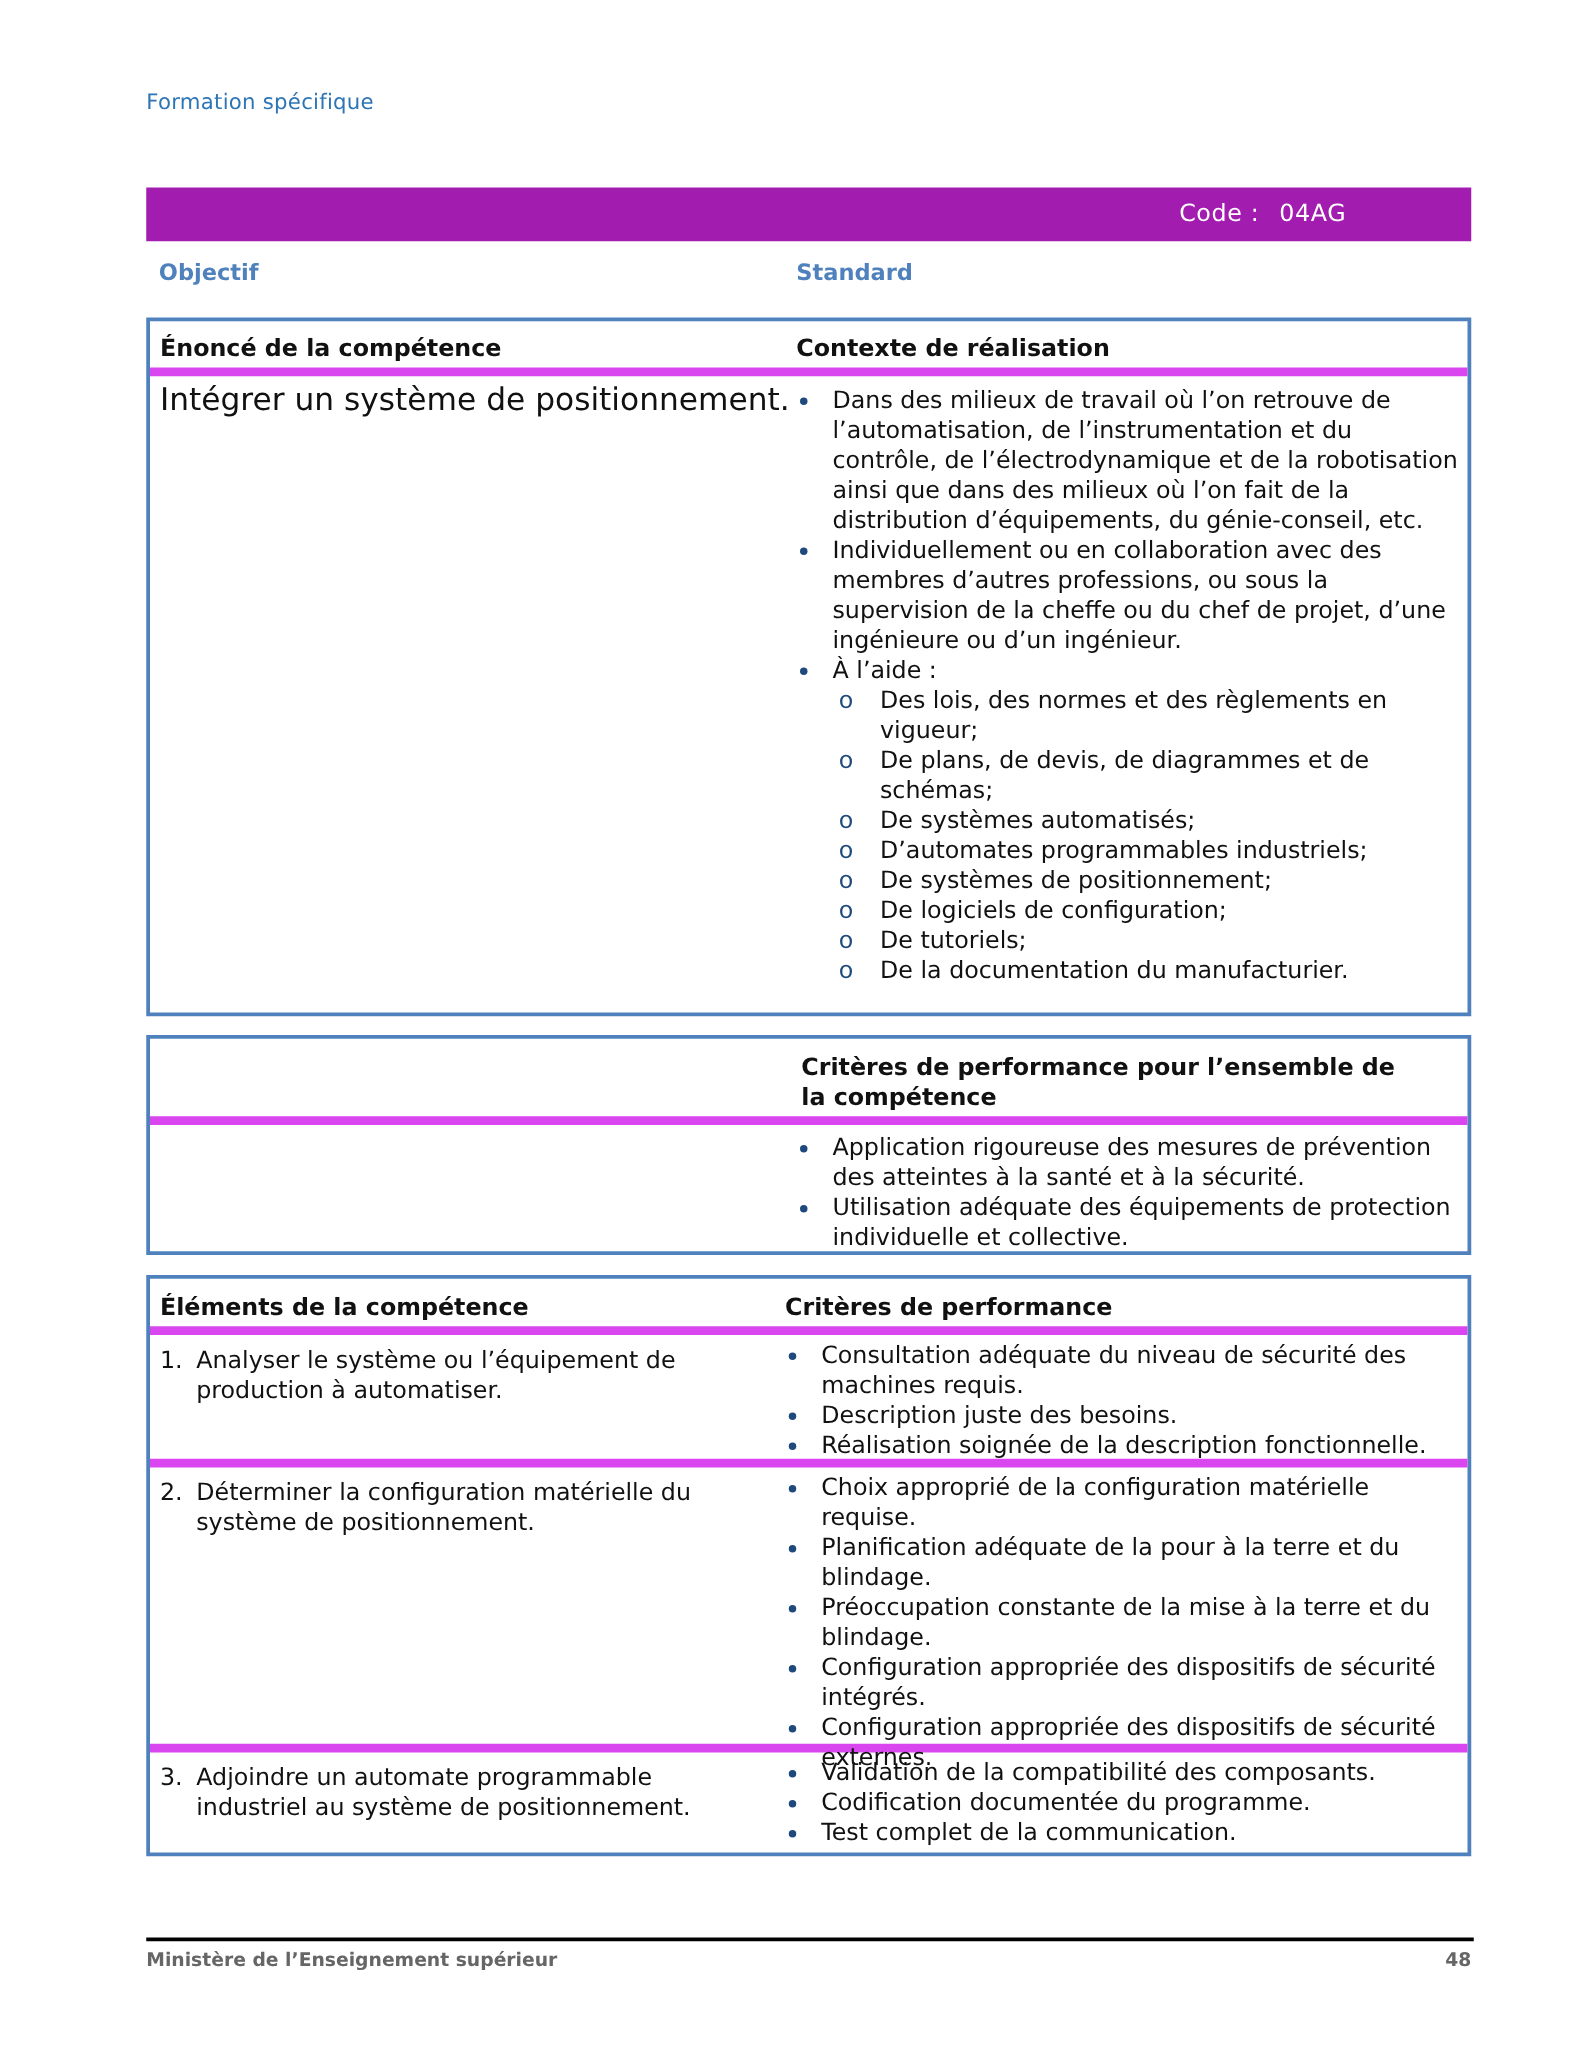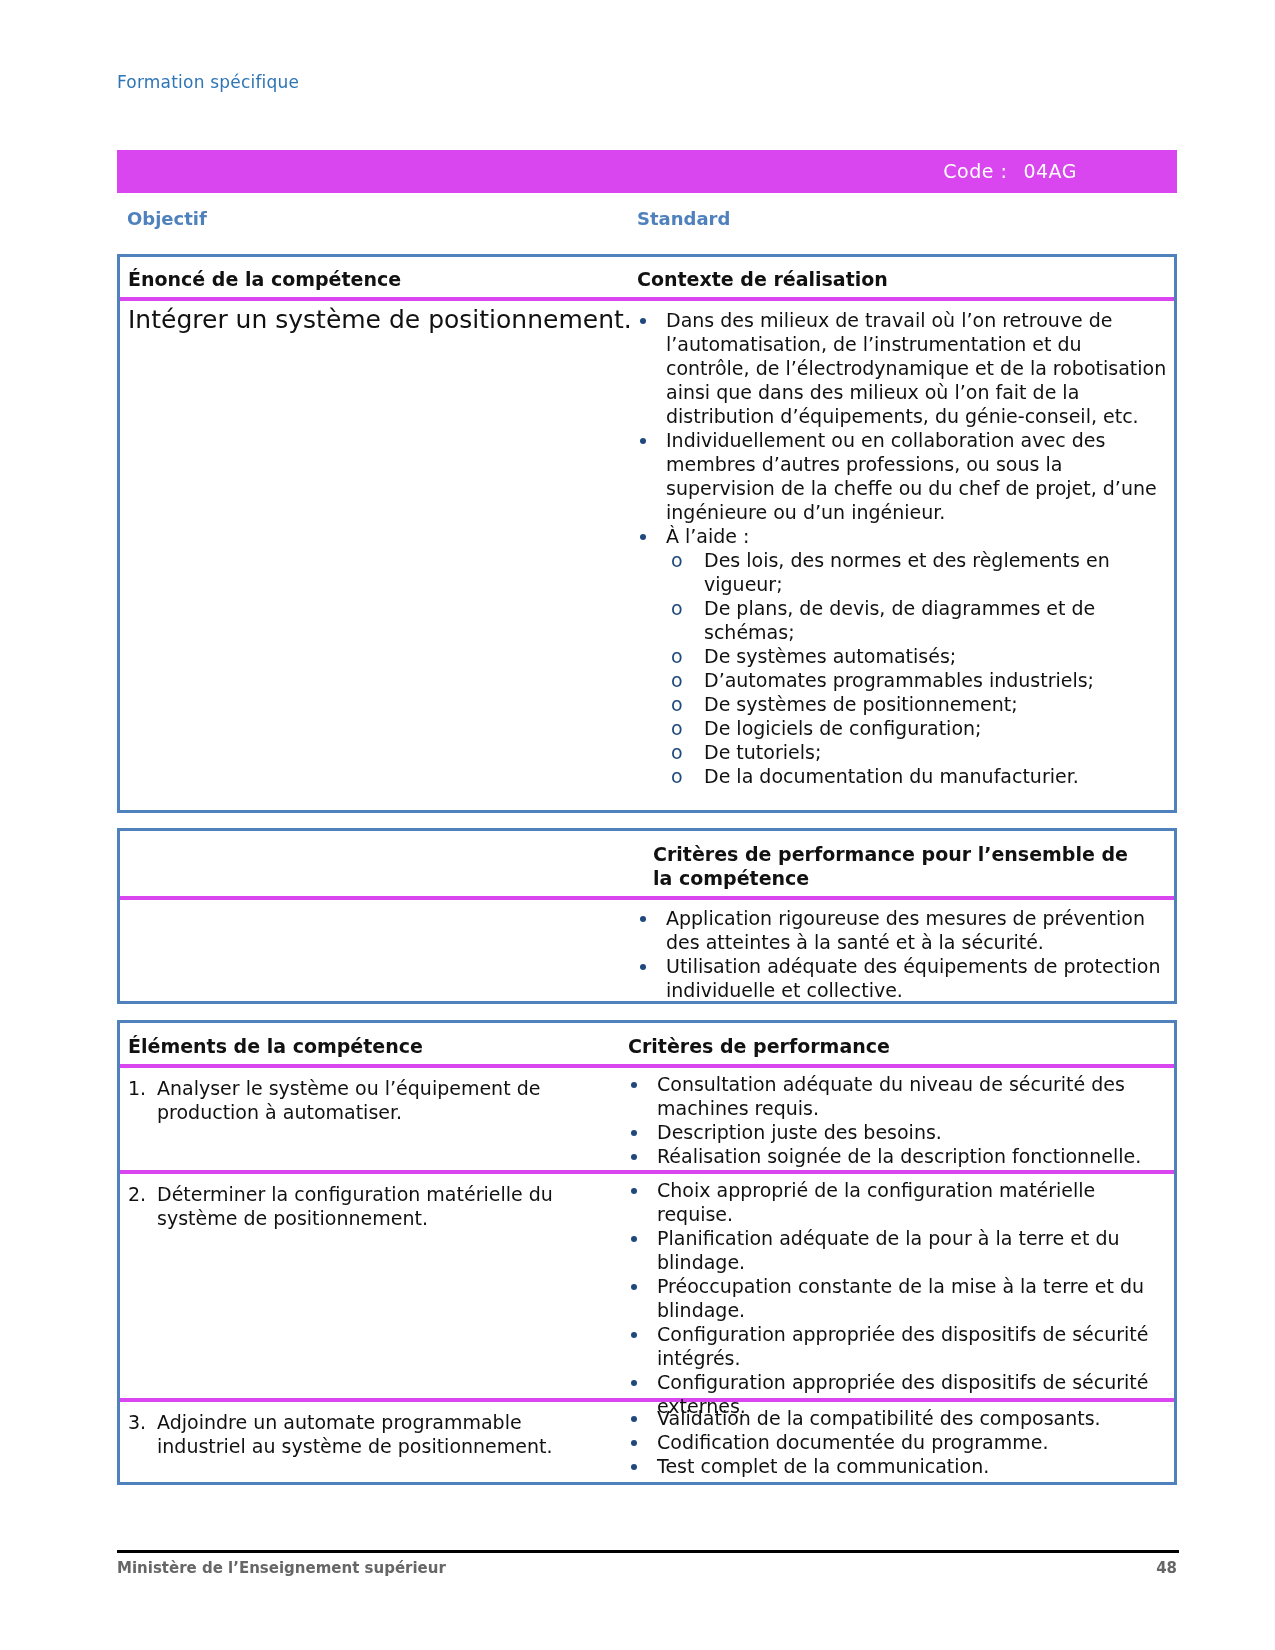--- a/index.html
+++ b/index.html
@@ -1,24 +1,24 @@
 <!DOCTYPE html>
 <html><head>
 <meta charset="utf-8">
 <style>
   html, body { margin: 0; padding: 0; background: #ffffff; }
   body { width: 1275px; height: 1650px; position: relative; font-family: "DejaVu Sans", sans-serif; color: #111; overflow: hidden; }
   .abs { position: absolute; }
   .section-label { left: 117px; top: 72px; font-size: 17px; color: #2e75b6; letter-spacing: 0.2px; }
-  .code-bar { left: 117px; top: 150px; width: 1060px; height: 43px; background: #d946ef; }
+  .code-bar { left: 117px; top: 150px; width: 1060px; height: 43px; background: #a21caf; }
   .code-text { position: absolute; right: 100px; top: 10px; font-size: 19px; color: #ffffff; letter-spacing: 0.5px; }
   .code-text .code-value { margin-left: 16px; }
   .col-head { top: 208px; font-size: 18px; font-weight: bold; color: #4f81bd; }
   .tbl { position: absolute; left: 117px; width: 1060px; border: 3px solid #4f81bd; box-sizing: border-box; background: #fff; }
-  .row { position: relative; border-bottom: 4px solid #d946ef; box-sizing: border-box; }
+  .row { position: relative; border-bottom: 7px solid #d946ef; box-sizing: border-box; }
   .row:last-child { border-bottom: none; }
   .cell-l { position: absolute; left: 8px; }
   .cell-r { position: absolute; }
   .hdr { font-size: 19px; font-weight: bold; line-height: 24px; }
   .txt { font-size: 25px; line-height: 24px; }
   ul.b { list-style: none; margin: 0; padding: 0; }
   ul.b > li { position: relative; padding-left: 29px; font-size: 19px; line-height: 24px; }
   ul.b > li::before { content: ""; position: absolute; left: 3px; top: 10px; width: 6px; height: 6px; border-radius: 50%; background: #1f497d; }
   ul.s { list-style: none; margin: 0; padding: 0; }
   ul.s > li { position: relative; padding-left: 38px; font-size: 19px; line-height: 24px; }
@@ -68,21 +68,21 @@
             <li>De la documentation du manufacturier.</li>
           </ul>
         </li>
       </ul>
     </div>
   </div>
 </div>
 
 <div class="tbl" style="top:828px; height:176px;">
   <div class="row" style="height:69px;">
-    <div class="cell-r hdr" style="left:533px; top:11px; width:500px;">Critères de performance pour l’ensemble de la compétence</div>
+    <div class="cell-r hdr" style="left:521px; top:11px; width:500px;">Critères de performance pour l’ensemble de la compétence</div>
   </div>
   <div class="row" style="height:101px;">
     <div class="cell-r" style="left:517px; top:6px; width:535px;">
       <ul class="b">
         <li>Application rigoureuse des mesures de prévention des atteintes à la santé et à la sécurité.</li>
         <li>Utilisation adéquate des équipements de protection individuelle et collective.</li>
       </ul>
     </div>
   </div>
 </div>

